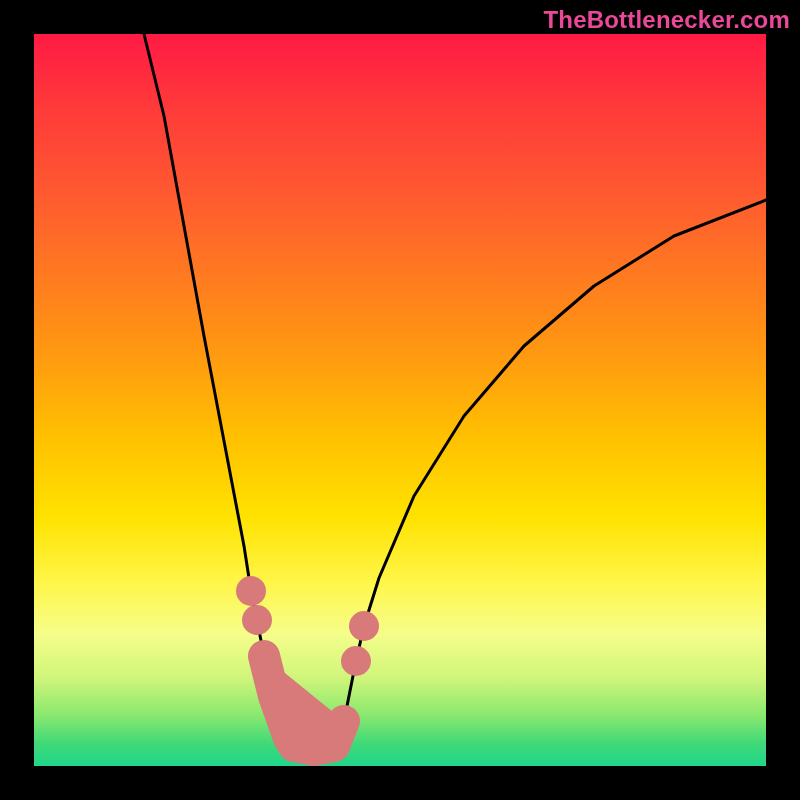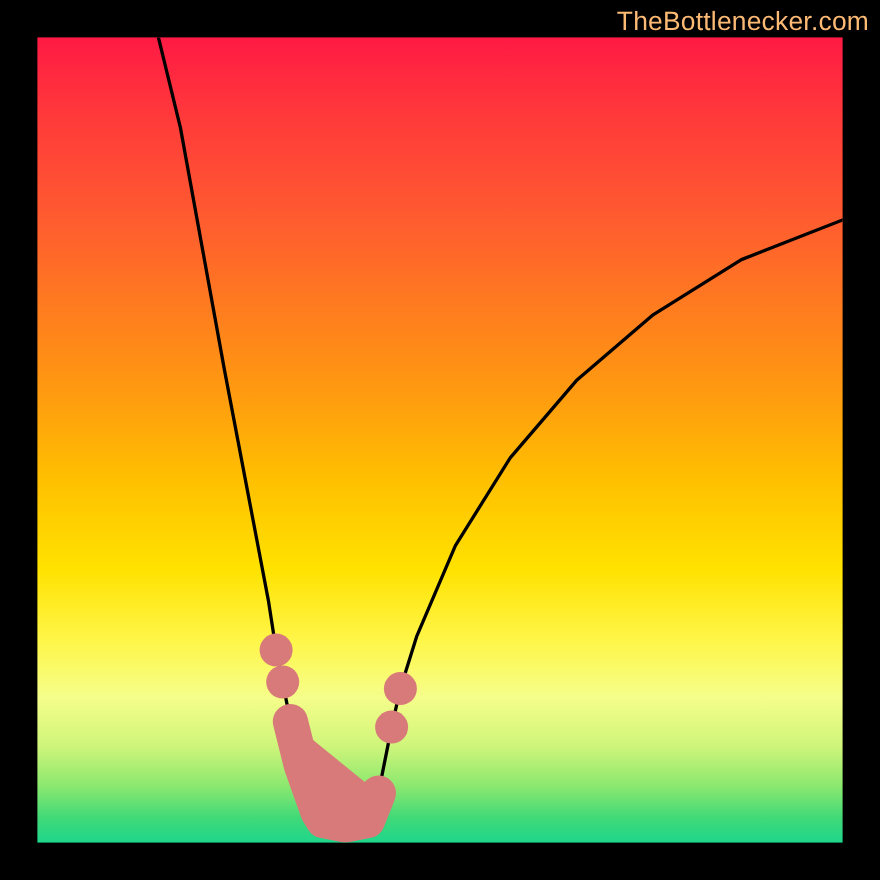--- a/index.html
+++ b/index.html
@@ -41,22 +41,22 @@
       #8be86f 93%,
       #3fd978 97%,
       #1fd68b 100%
     );
   }
   .watermark {
     position: absolute;
     top: 6px;
     right: 10px;
     font-size: 24px;
-    font-weight: 400;
-    color: #fdba74;
+    font-weight: 700;
+    color: #ec4899;
     letter-spacing: 0.2px;
   }
   svg.curve {
     position: absolute;
     top: 0;
     left: 0;
   }
   .marker {
     fill: #d97a7a;
     stroke: none;

